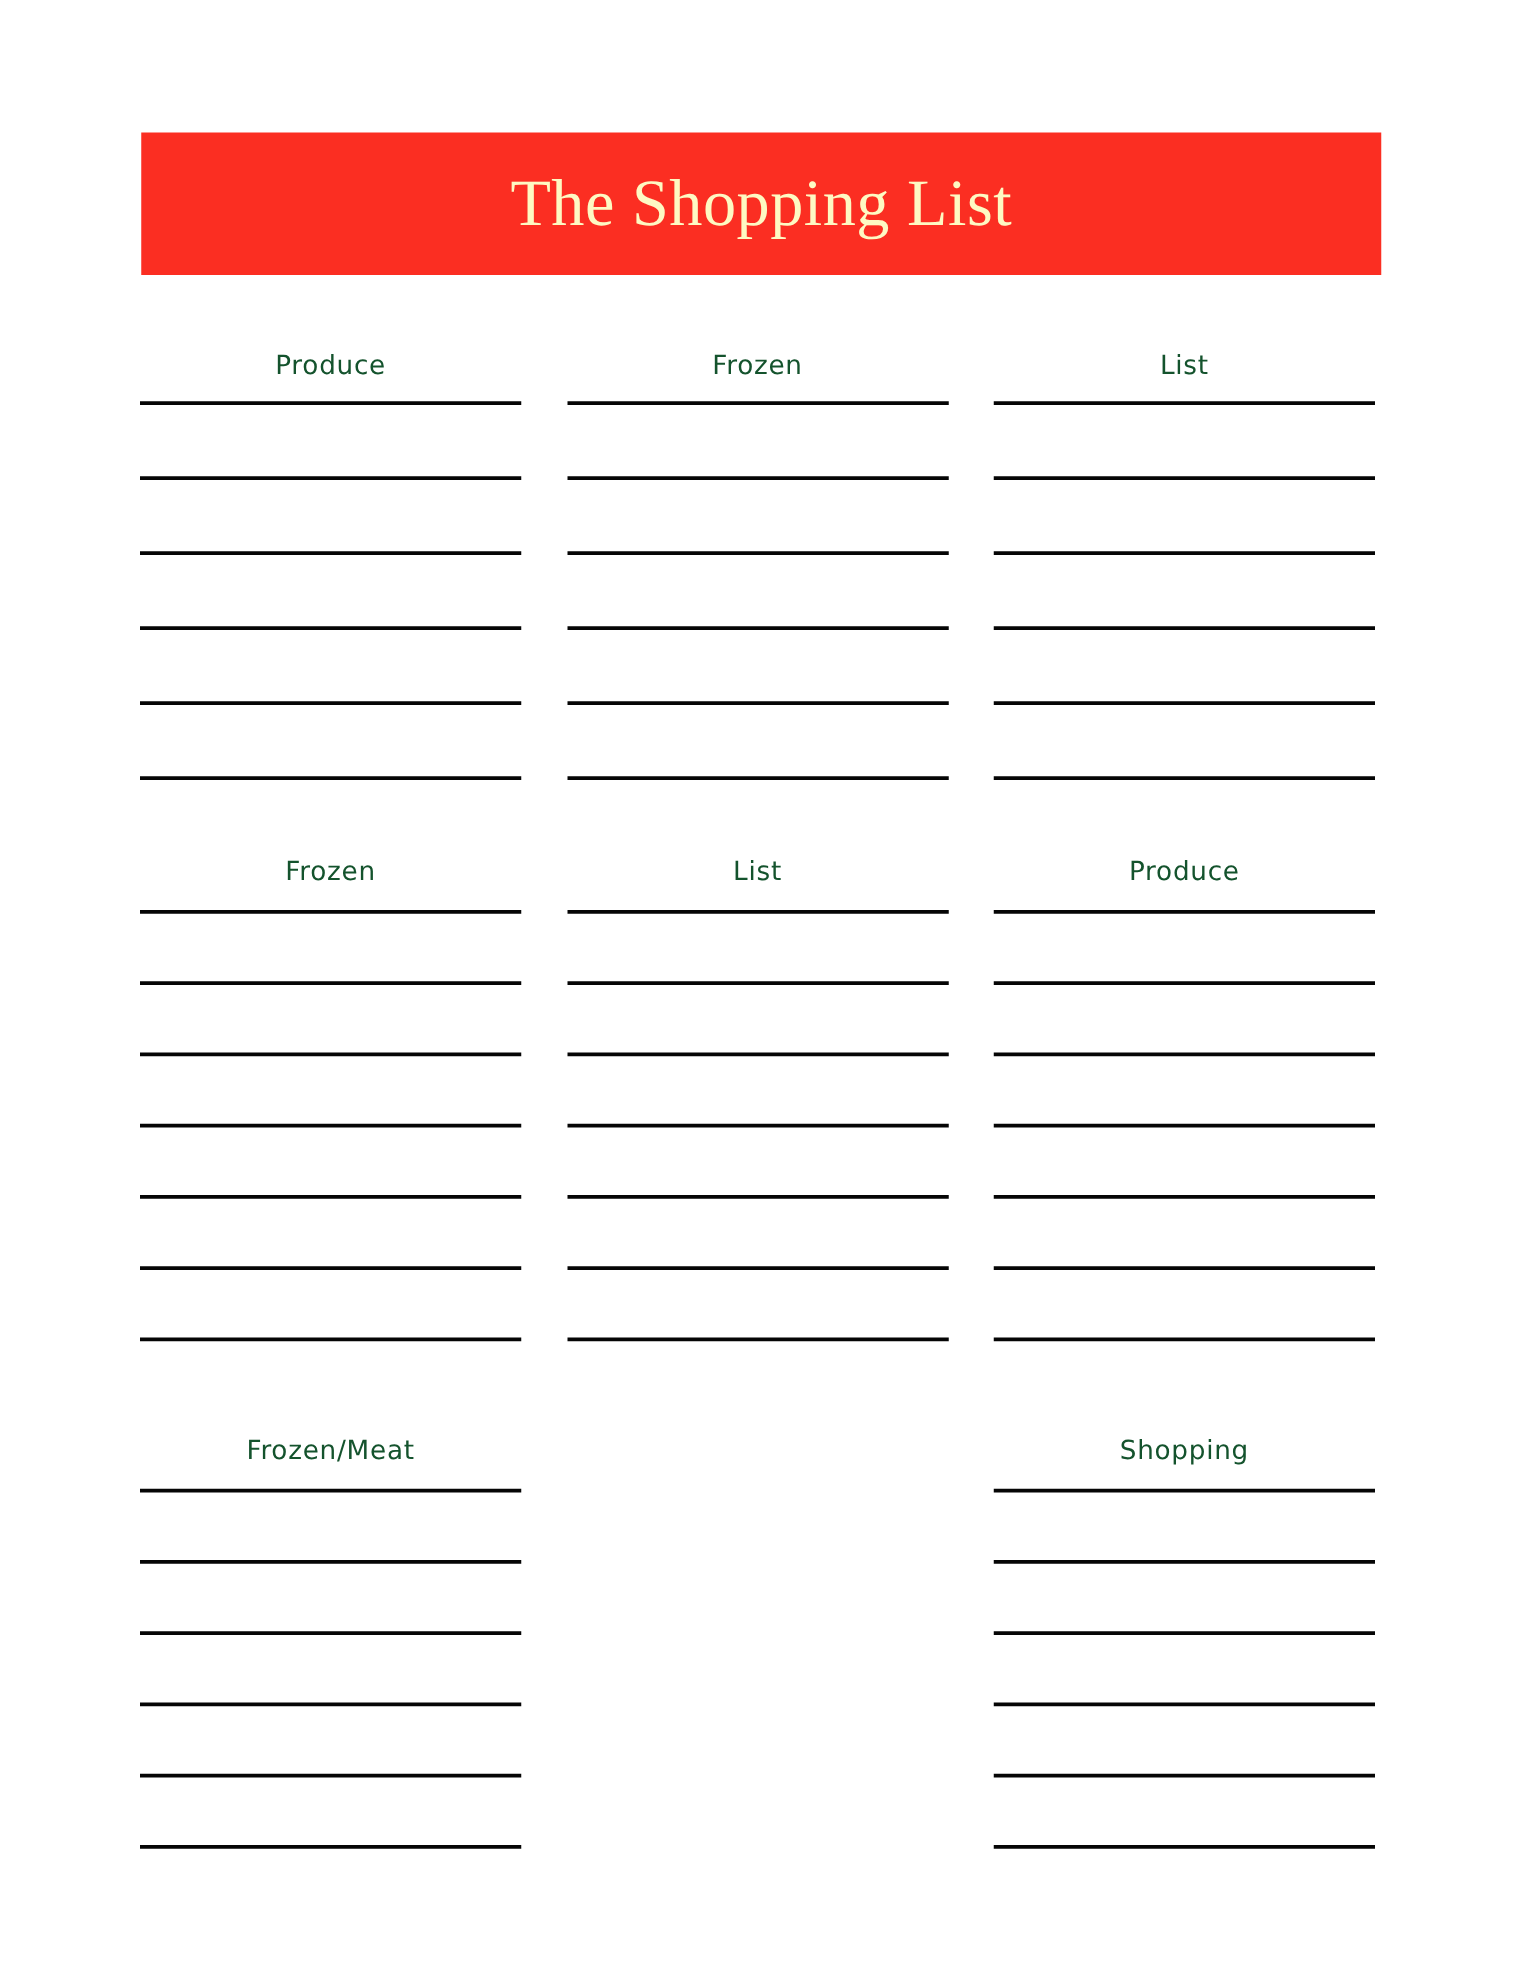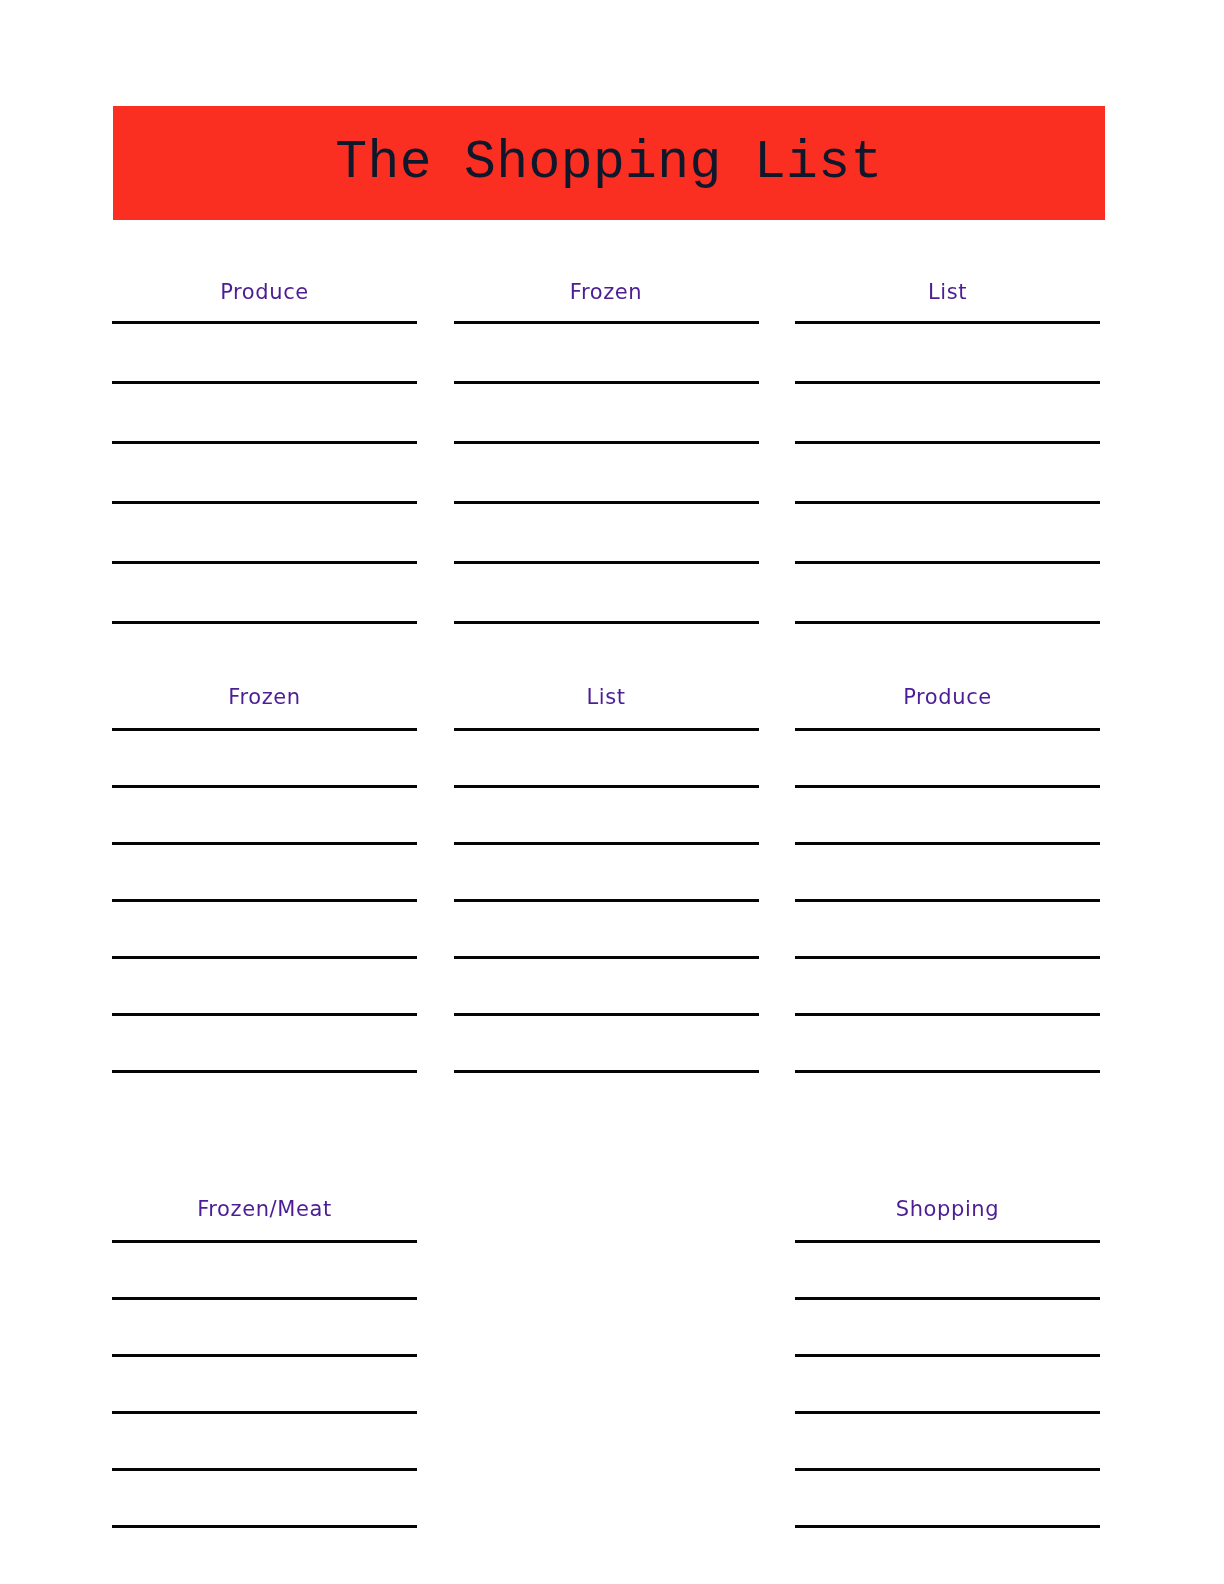--- a/index.html
+++ b/index.html
@@ -32,54 +32,54 @@
     left: 113px;
     top: 106px;
     width: 992px;
     height: 114px;
     background: #fb2e22;
     display: flex;
     align-items: center;
     justify-content: center;
   }
   .banner-title {
-    font-family: Liberation Mono, monospace;
+    font-family: Liberation Serif, serif;
     font-size: 53px;
     font-weight: 400;
-    color: #0f172a;
+    color: #fef9c3;
     letter-spacing: 0.4px;
     line-height: 1;
     white-space: nowrap;
   }
 
   
   .section {
     position: absolute;
     left: 112px;
     width: 988px;
     display: flex;
     justify-content: space-between;
   }
   #section-0 { top: 278px; }
   #section-1 { top: 683px; }
-  #section-2 { top: 1195px; }
+  #section-2 { top: 1146px; }
 
   .column {
     width: 305px;
     display: flex;
     flex-direction: column;
     align-items: stretch;
   }
 
   .column-header {
     text-align: center;
     font-family: "DejaVu Sans", "Liberation Sans", sans-serif;
     font-size: 21px;
     font-weight: 500;
-    color: #4c1d95;
+    color: #14532d;
     letter-spacing: 0.6px;
     line-height: 28px;
     height: 28px;
     white-space: nowrap;
   }
 
   .lines {
     display: flex;
     flex-direction: column;
   }

